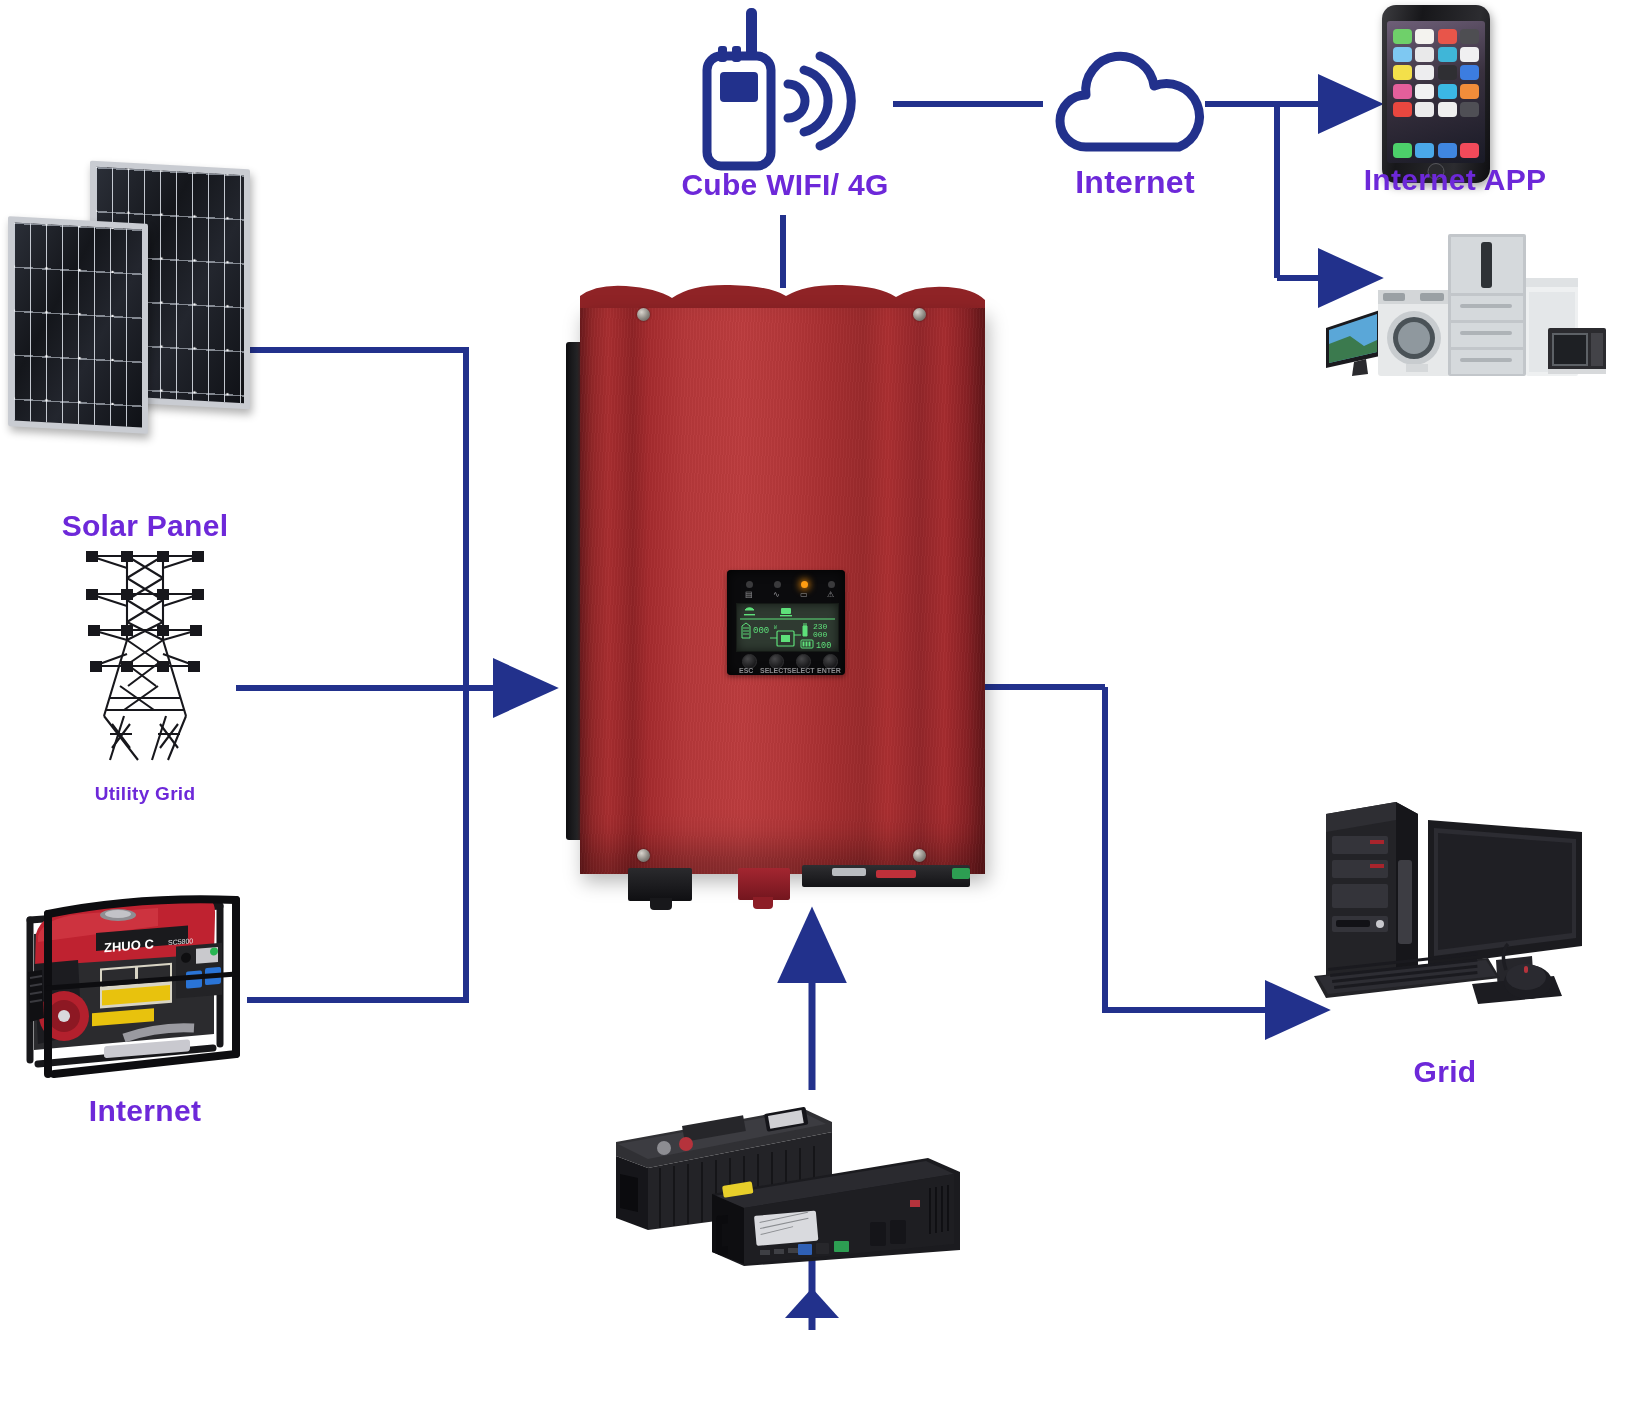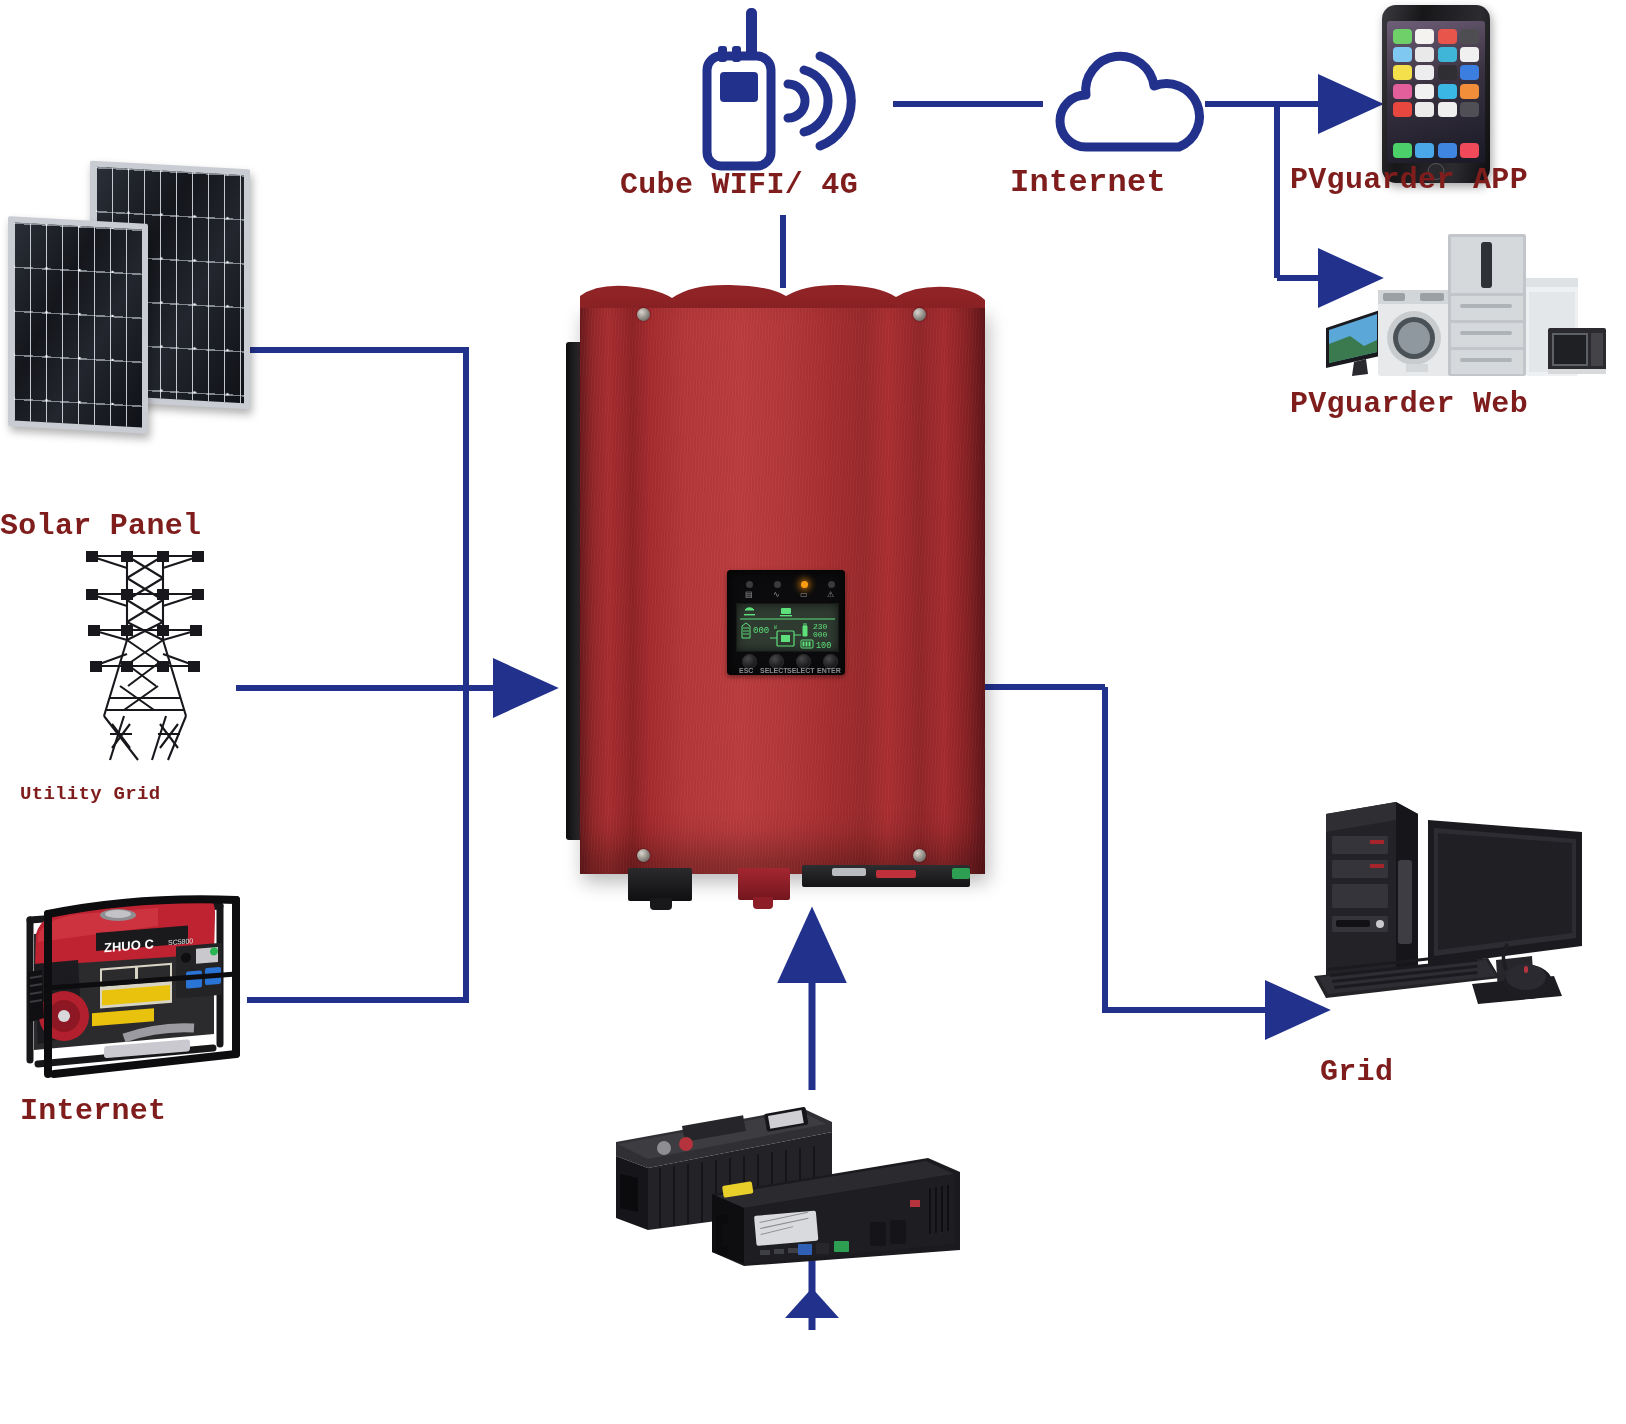--- a/index.html
+++ b/index.html
@@ -11,24 +11,25 @@
     position: relative;
     width: 1626px;
     height: 1424px;
     background: #ffffff;
     overflow: hidden;
     font-family: "Liberation Sans", sans-serif;
   }
   .node { position: absolute; }
   .label {
     position: absolute;
-    color: #7f1d1d;
+    color: #6d28d9;
     font-weight: bold;
-    font-family: Liberation Mono, monospace;
+    font-family: Liberation Sans, sans-serif;
     white-space: nowrap;
+    text-align: center;
     letter-spacing: 0.3px;
   }
   svg { display: block; overflow: visible; }
 
   
   .panel {
     position: absolute;
     background: #1c1c22;
     border: 6px solid #c9ccd2;
     border-radius: 2px;
@@ -332,21 +333,21 @@
         <div class="appicon" style="background:#4cd06a;height:15px;"></div>
         <div class="appicon" style="background:#4aa8e8;height:15px;"></div>
         <div class="appicon" style="background:#3f86e0;height:15px;"></div>
         <div class="appicon" style="background:#f04a5a;height:15px;"></div>
       </div>
     </div>
     <div style="position:absolute;left:50%;bottom:3px;transform:translateX(-50%);
                 width:15px;height:15px;border-radius:50%;
                 background:#2a2a2e;border:1.5px solid #56565b;"></div>
   </div>
-  <div class="label" style="left:1290px; top:163px; width:330px; font-size:30px;">PVguarder APP</div>
+  <div class="label" style="left:1290px; top:163px; width:330px; font-size:30px;">Internet APP</div>
 
   <div class="appl" style="left:1320px; top:232px; width:290px; height:145px;">
     <svg viewBox="0 0 290 145" style="width:290px;height:145px;">
 
       <path d="M6,96 L60,78 L60,124 L6,136 Z" fill="#1a1a1e"></path>
       <path d="M9,98 L57,82 L57,120 L9,131 Z" fill="#5aa7d8"></path>
       <path d="M9,112 L30,104 L44,114 L57,108 L57,120 L9,131 Z" fill="#3b7a4e"></path>
       <path d="M34,130 L46,127 L48,142 L32,144 Z" fill="#2a2a2e"></path>
 
       <rect x="58" y="58" width="72" height="86" rx="3" fill="#e7e9ea"></rect>
@@ -372,21 +373,20 @@
       <rect x="206" y="46" width="52" height="9" fill="#dfe2e4"></rect>
       <rect x="209" y="60" width="46" height="80" fill="#e4e7e9"></rect>
 
       <rect x="228" y="96" width="58" height="44" rx="2" fill="#2b2b2f"></rect>
       <rect x="232" y="101" width="36" height="33" fill="#5d6166"></rect>
       <rect x="234" y="103" width="32" height="29" fill="#1e2024"></rect>
       <rect x="271" y="101" width="12" height="33" fill="#434348"></rect>
       <rect x="228" y="137" width="58" height="5" fill="#d7d9db"></rect>
     </svg>
   </div>
-  <div class="label" style="left:1290px; top:387px; width:330px; font-size:30px;">PVguarder Web</div>
 
   <div class="inverter" style="left:580px; top:282px; width:405px; height:610px;">
 
     <svg viewBox="0 0 405 34" preserveAspectRatio="none" style="position:absolute;left:0;top:0;width:405px;height:34px;">
       <path d="M0,34 L0,14 Q16,2 46,4 Q76,6 92,16 Q112,2 150,3
                Q190,4 206,14 Q226,2 262,3 Q300,4 316,15
                Q336,3 368,5 Q394,7 405,18 L405,34 Z" fill="#8f2326"></path>
     </svg>
     <div class="inv-side"></div>
     <div class="inv-body">

